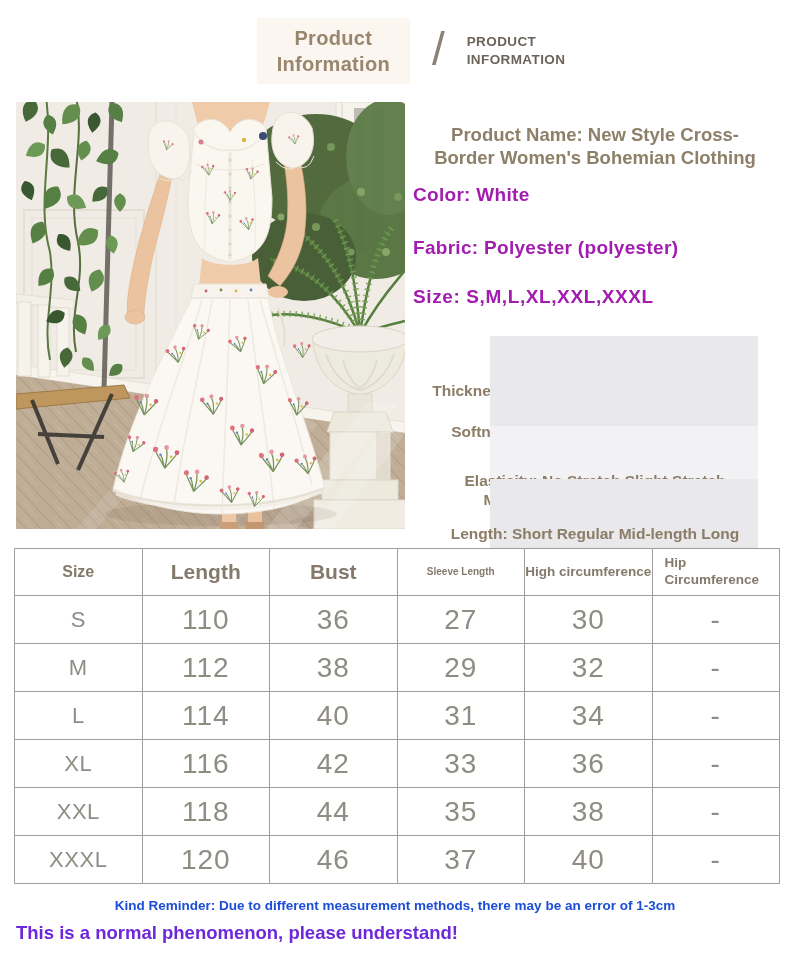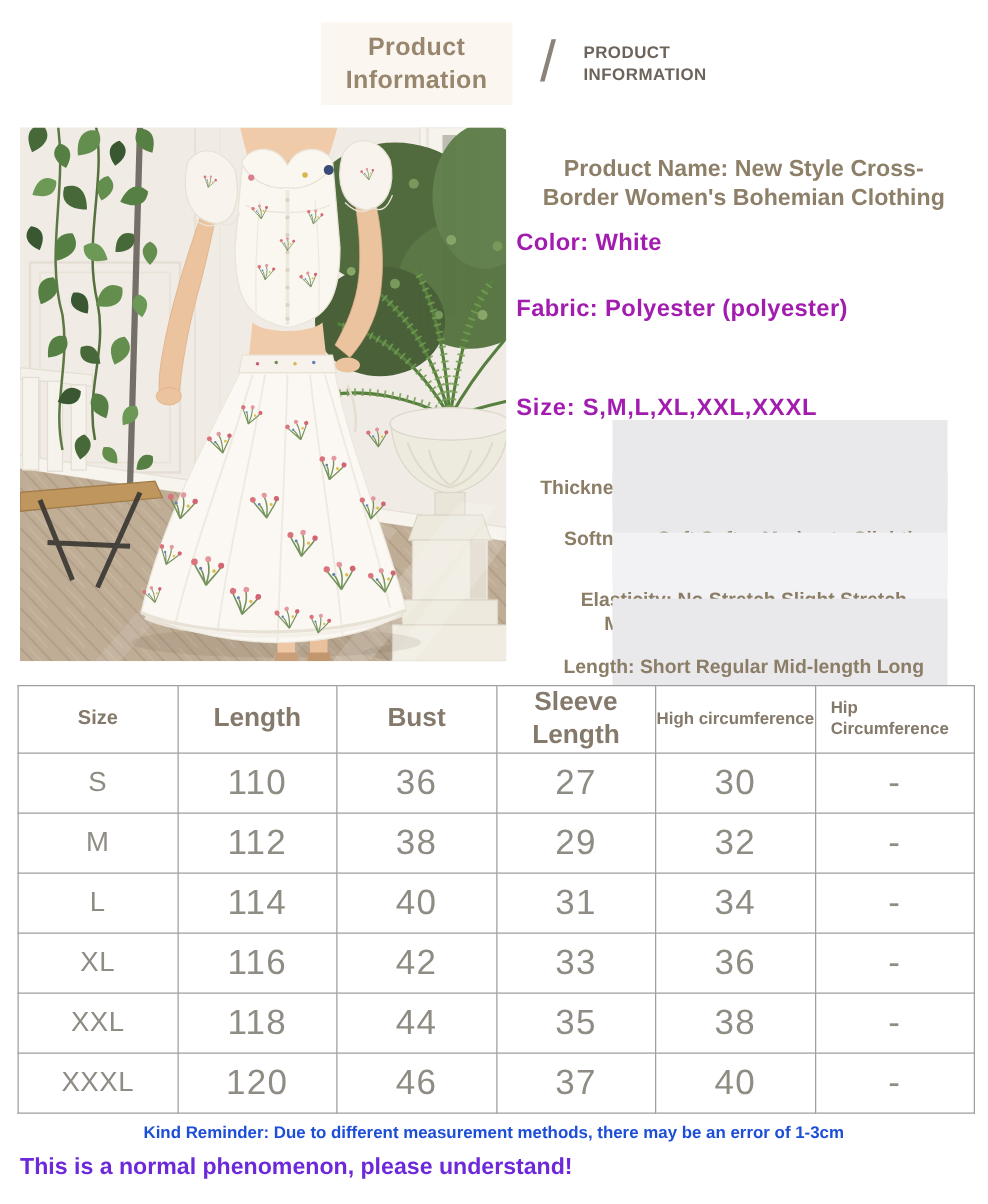--- a/index.html
+++ b/index.html
@@ -17,38 +17,38 @@
   .photo{position:absolute;left:16px;top:102px;width:389px;height:427px;overflow:hidden;background:#f0ede5;}
   .photo svg{display:block;}
 
   
   .details{position:absolute;left:405px;top:0;width:380px;height:963px;}
   .pname{position:absolute;top:124px;left:0;width:100%;text-align:center;font-size:18.5px;
          font-weight:bold;line-height:1.24;color:#8d7f68;white-space:pre-line;}
   .spec{position:absolute;left:8px;font-size:19px;font-weight:bold;color:#a21caf;letter-spacing:.3px;}
   .spec-color{top:184px;}
   .spec-fabric{top:237px;}
-  .spec-size{top:286px;letter-spacing:.6px;margin-top:30px;}
+  .spec-size{top:286px;letter-spacing:.6px;}
   .attr{position:absolute;left:0;width:100%;text-align:center;font-size:15.5px;font-weight:bold;
         color:#8b7d66;line-height:1.28;white-space:pre-line;}
   .attr-bg{position:absolute;left:85px;width:268px;top:-5px;bottom:-5px;background:#e9e8eb;}
   .attr-bg.light{background:#f2f1f4;}
   .attr-txt{position:relative;}
   .attr-thickness{top:341px;}
   .attr-softness{top:382px;}
   .attr-elasticity{top:431px;}
   .attr-length{top:484px;}
 
   
   .size-table{position:absolute;left:14px;top:548px;width:766px;border-collapse:collapse;table-layout:fixed;}
   .size-table th,.size-table td{border:1px solid #9e9e9e;text-align:center;vertical-align:middle;padding:0;}
   .size-table th{height:46px;font-size:15px;font-weight:bold;color:#84796b;line-height:1.25;}
   .size-table th:nth-child(2),.size-table th:nth-child(3){font-size:21px;}
   .size-table th:nth-child(1){font-size:16px;}
-  .size-table th:nth-child(4){font-size:21px;}
+  .size-table th:nth-child(4){font-size:10px;}
   .size-table th:nth-child(5),.size-table th:nth-child(6){font-size:13.5px;}
   .size-table th:nth-child(6){text-align:left;padding-left:12px;}
   .size-table td{height:47px;font-size:28px;font-weight:400;color:#8f8c84;letter-spacing:1px;}
   .size-table td:first-child{font-size:22px;letter-spacing:.5px;}
 
   
   .reminder{position:absolute;top:898px;left:0;width:100%;text-align:center;
             font-size:13.5px;font-weight:bold;color:#1d4ed8;}
   .note{position:absolute;top:922px;left:16px;width:100%;text-align:left;
         font-size:18.5px;font-weight:bold;color:#6d28d9;}

